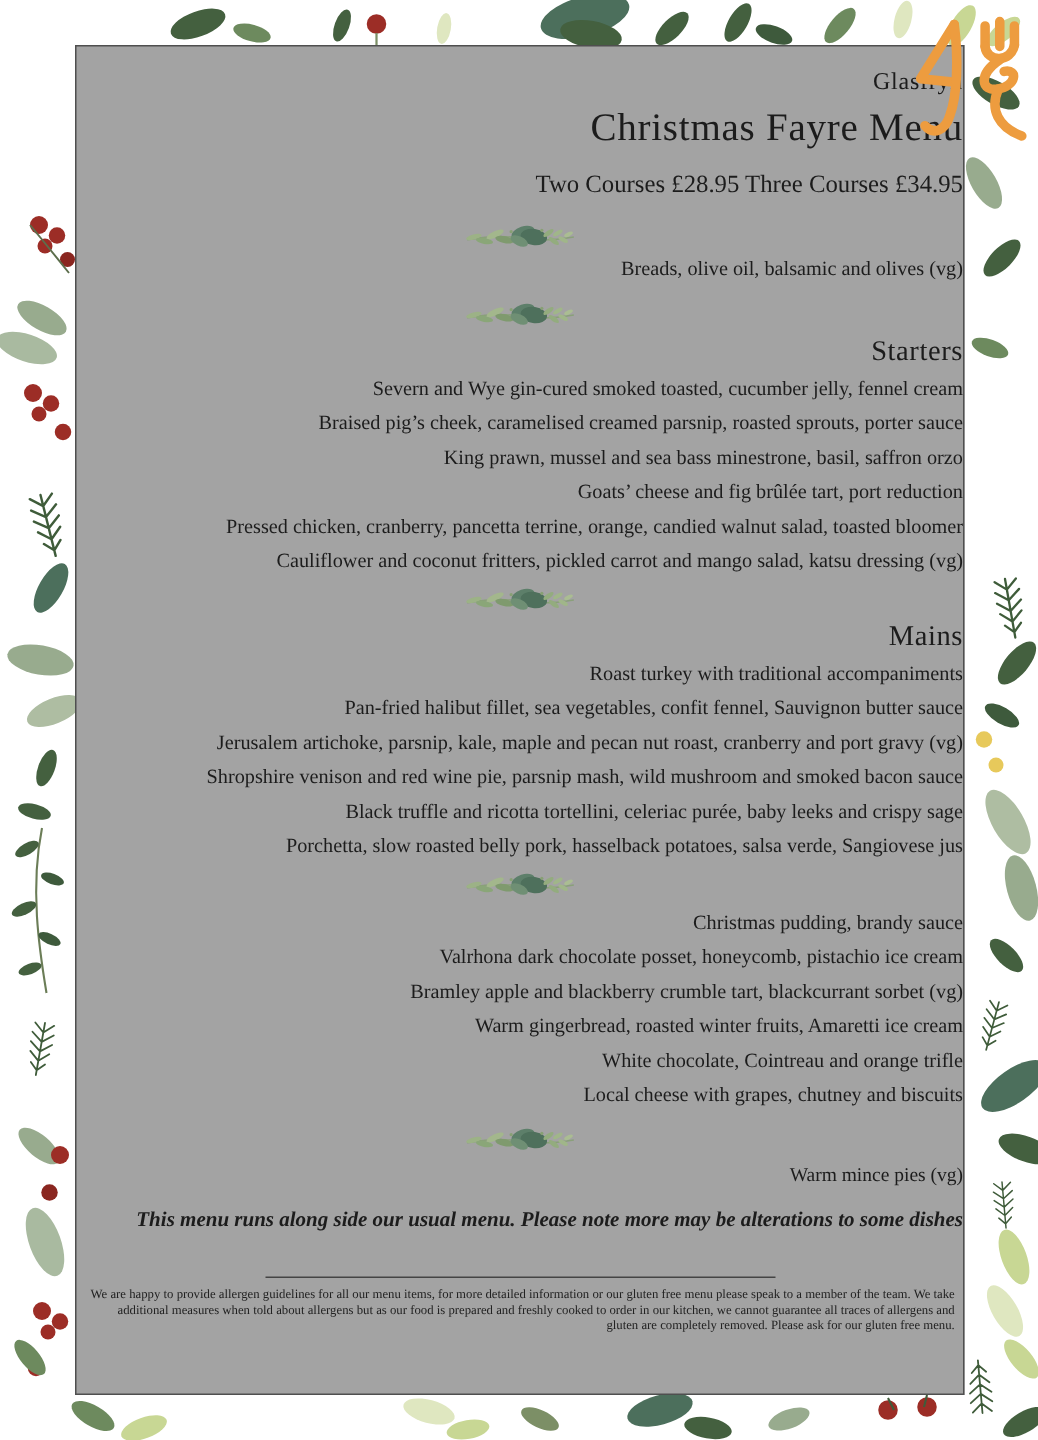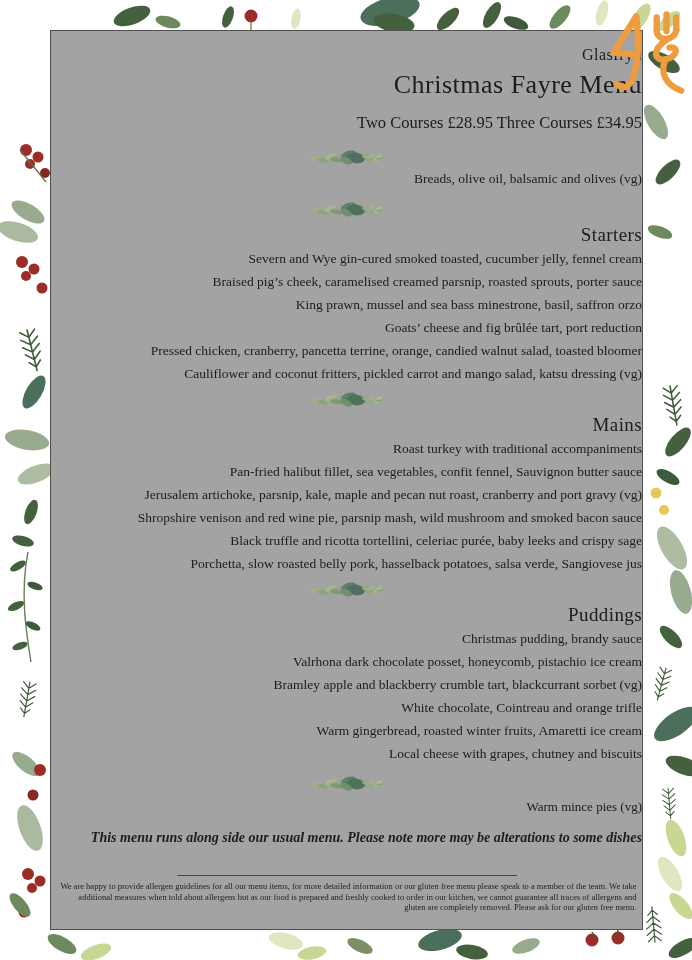--- a/index.html
+++ b/index.html
@@ -194,27 +194,26 @@
     <div class="menu-item">Black truffle and ricotta tortellini, celeriac purée, baby leeks and crispy sage</div>
     <div class="menu-item">Porchetta, slow roasted belly pork, hasselback potatoes, salsa verde, Sangiovese jus</div>
   </div>
 
   <div class="sprig sec">
     <svg width="80" height="24" viewBox="0 0 90 24">
         <use href="#sprig-def"></use>
       </svg>
   </div>
 
-  <h2 class="section-heading">Puddings</h2>
   <div>
     <div class="menu-item">Christmas pudding, brandy sauce</div>
     <div class="menu-item">Valrhona dark chocolate posset, honeycomb, pistachio ice cream</div>
     <div class="menu-item">Bramley apple and blackberry crumble tart, blackcurrant sorbet (vg)</div>
+    <div class="menu-item">Warm gingerbread, roasted winter fruits, Amaretti ice cream</div>
     <div class="menu-item">White chocolate, Cointreau and orange trifle</div>
-    <div class="menu-item">Warm gingerbread, roasted winter fruits, Amaretti ice cream</div>
     <div class="menu-item">Local cheese with grapes, chutney and biscuits</div>
   </div>
 
   <div class="sprig last">
     <svg width="80" height="24" viewBox="0 0 90 24">
         <use href="#sprig-def"></use>
       </svg>
   </div>
 
   <div class="extra-item">Warm mince pies (vg)</div>

